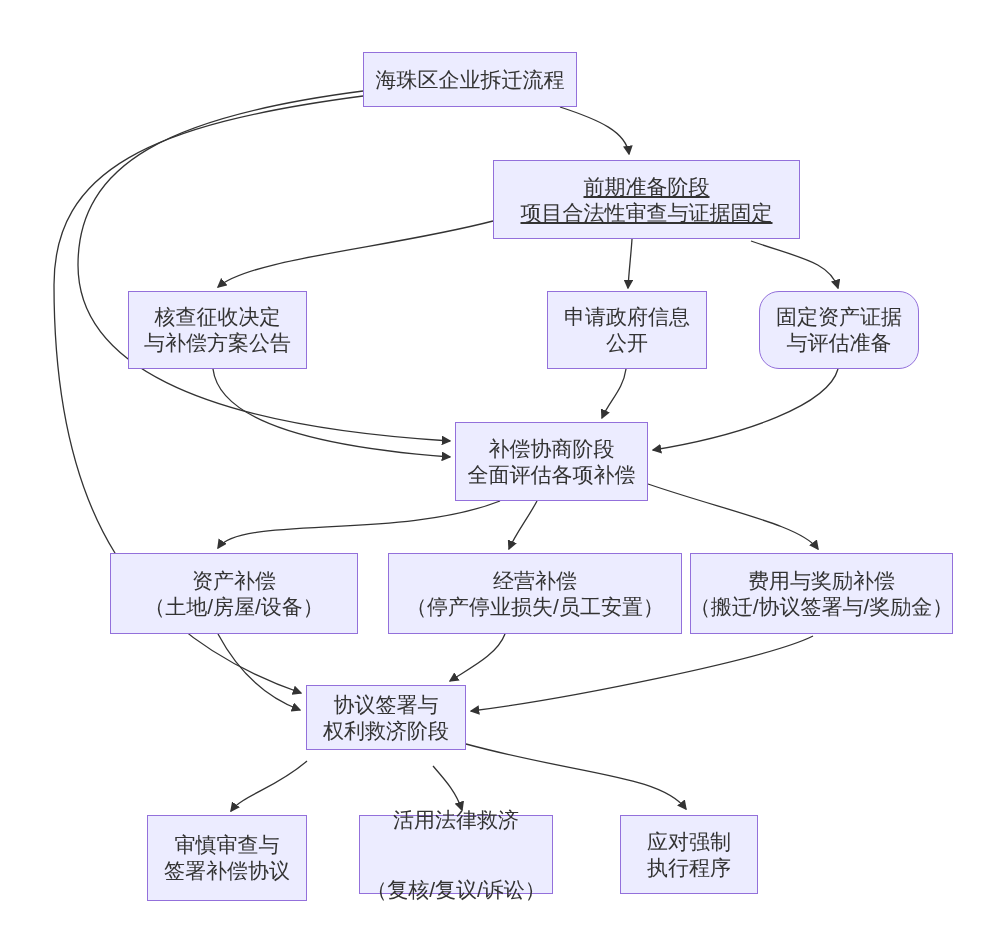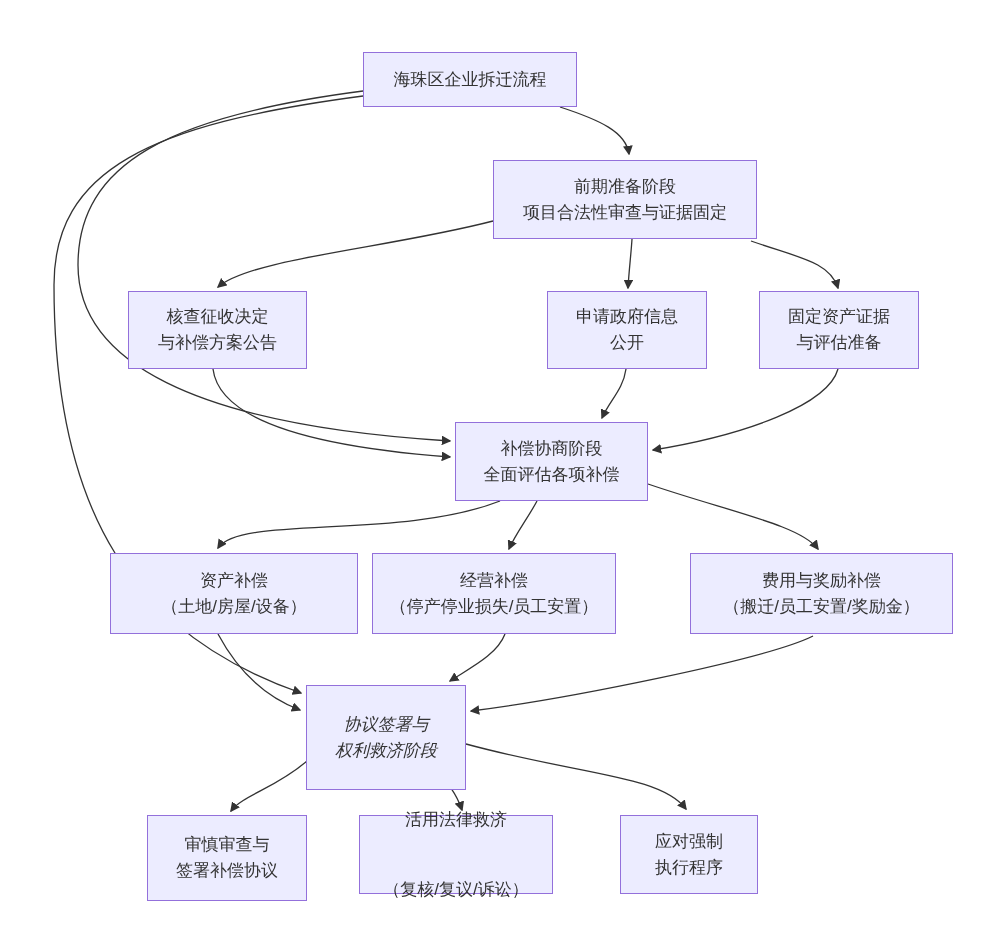--- a/index.html
+++ b/index.html
@@ -11,37 +11,37 @@
   .canvas{
     position:relative; width:1000px; height:946px; background:var(--bg);
     overflow:hidden;
   }
   .edges{position:absolute; left:0; top:0; width:1000px; height:946px;}
   .edges path{fill:none; stroke:var(--edge); stroke-width:1.3px;}
   #arrowhead path{fill:var(--edge); stroke:none;}
   .node{
     position:absolute; box-sizing:border-box;
     background:var(--node-fill); border:1px solid var(--node-border);
-    color:var(--text); font-size:17px; line-height:26px;
+    color:var(--text); font-size:21px; line-height:26px;
     display:flex; flex-direction:column; align-items:center; justify-content:center;
     text-align:center; white-space:nowrap;
   }
   .node span{display:block;}
   .node span:empty{display:none;}
   
   #node-A{left:363px; top:52px;  width:214px; height:55px;}
-  #node-B{left:493px; top:160px; width:264px; height:79px;}
+  #node-B{left:493px; top:160px; width:307px; height:79px;text-decoration:underline;}
   #node-C{left:128px; top:291px; width:179px; height:78px;}
   #node-D{left:547px; top:291px; width:160px; height:78px;}
-  #node-F{left:759px; top:291px; width:160px; height:78px;}
+  #node-F{left:759px; top:291px; width:160px; height:78px;border-radius:20px;}
   #node-E{left:455px; top:422px; width:193px; height:79px;}
   #node-G{left:110px; top:553px; width:248px; height:81px;}
-  #node-H{left:372px; top:553px; width:244px; height:81px;text-align:right;}
+  #node-H{left:388px; top:553px; width:294px; height:81px;text-align:right;}
   #node-J{left:690px; top:553px; width:263px; height:81px;}
-  #node-I{left:306px; top:685px; width:160px; height:105px;font-style:italic;}
+  #node-I{left:306px; top:685px; width:160px; height:65px;}
   #node-K{left:147px; top:815px; width:160px; height:86px;}
   #node-L{left:359px; top:815px; width:194px; height:79px;gap:44px;}
   #node-M{left:620px; top:815px; width:138px; height:79px;}
 </style>
 </head>
 <body>
 
 <div class="canvas">
 
   <svg class="edges" viewBox="0 0 1000 946" xmlns="http://www.w3.org/2000/svg">
@@ -96,21 +96,21 @@
   <div class="node" id="node-G">
     <span>资产补偿</span>
       <span>（土地/房屋/设备）</span>
   </div>
   <div class="node" id="node-H">
     <span>经营补偿</span>
       <span>（停产停业损失/员工安置）</span>
   </div>
   <div class="node" id="node-J">
     <span>费用与奖励补偿</span>
-      <span>（搬迁/员工安置/奖励金）</span>
+      <span>（搬迁/协议签署与/奖励金）</span>
   </div>
   <div class="node" id="node-I">
     <span>协议签署与</span>
       <span>权利救济阶段</span>
   </div>
   <div class="node" id="node-K">
     <span>审慎审查与</span>
       <span>签署补偿协议</span>
   </div>
   <div class="node" id="node-L">

